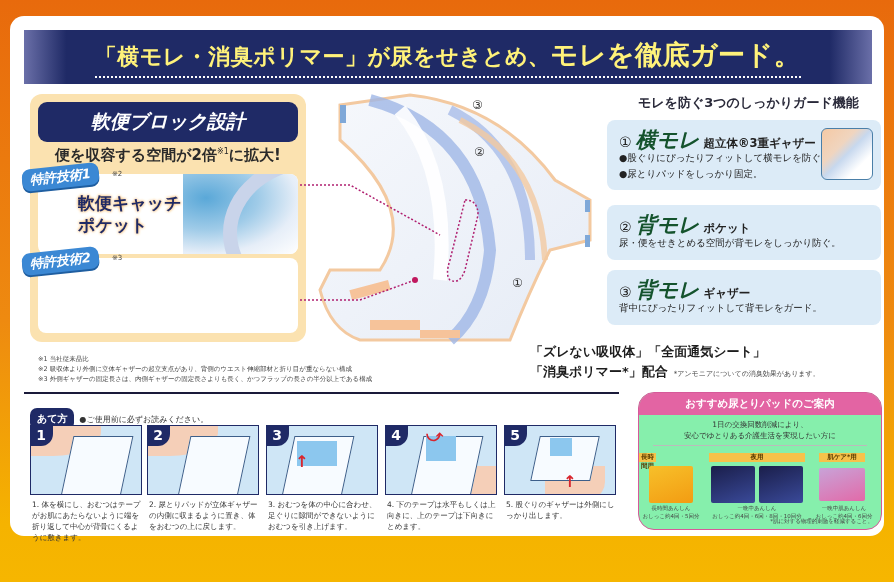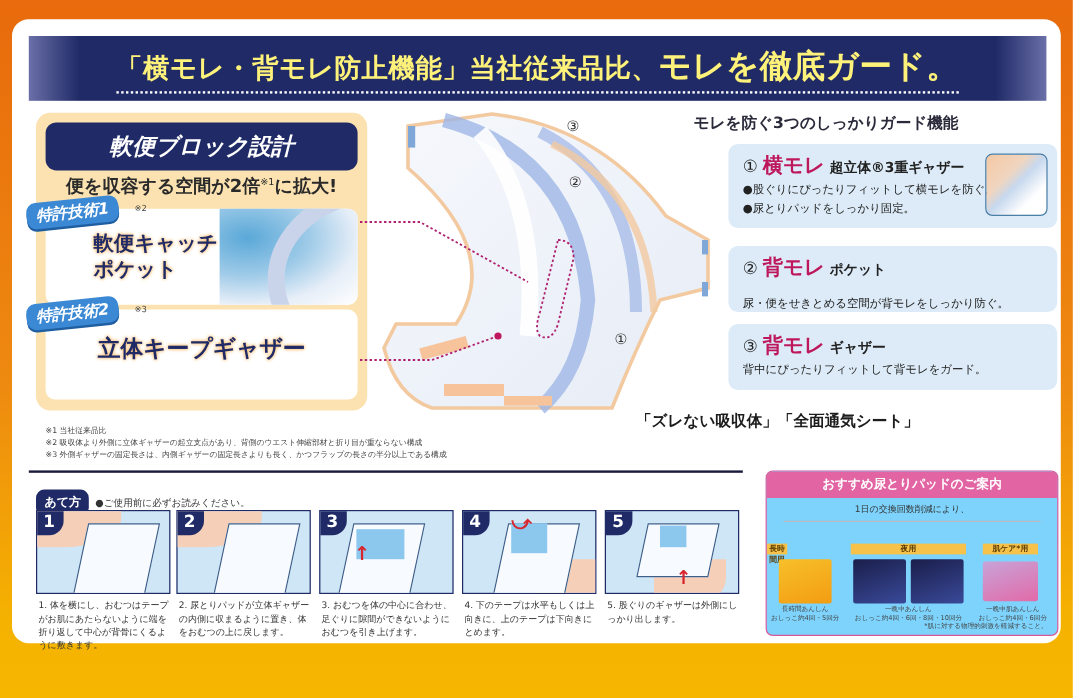--- a/index.html
+++ b/index.html
@@ -82,31 +82,31 @@
     .diaper {
       position: absolute; left: 300px; top: 90px; width: 300px; height: 260px;
     }
     .diaper svg { width: 100%; height: 100%; }
     .callout {
       position: absolute; font-size: 12px; color: #333; font-family: "DejaVu Sans", sans-serif;
     }
 
     
     .rtitle {
-      position: absolute; left: 578px; top: 94px; font-size: 13px; font-weight: bold; color: #2a2a3a;
+      position: absolute; left: 638px; top: 94px; font-size: 13px; font-weight: bold; color: #2a2a3a;
     }
     .rcard {
       position: absolute; left: 607px; width: 274px; background: #dcebf7; border-radius: 8px;
     }
     .rc1 { top: 120px; height: 70px; }
     .rc2 { top: 205px; height: 55px; }
     .rc3 { top: 270px; height: 55px; }
     .rc-head { position: absolute; left: 12px; top: 6px; display: flex; align-items: baseline; gap: 4px; }
     .rc-num { font-size: 14px; color: #222; }
-    .rc-key { font-size: 17px; font-weight: bold; color: #be185d; }
+    .rc-key { font-size: 21px; font-weight: bold; color: #14532d; font-style: italic; }
     .rc-sub { font-size: 11.5px; color: #222; font-weight: bold; }
     .rc-line { position: absolute; left: 12px; font-size: 9.5px; color: #222; }
     .rc-thumb {
       position: absolute; right: 8px; top: 8px; width: 52px; height: 52px;
       border: 1.5px solid #4a7fa8; border-radius: 6px;
       background: linear-gradient(135deg, #f5c9a4 0%, #f0d5bf 35%, #c7d8ee 50%, #ffffff 75%);
     }
 
     .blurb { position: absolute; left: 530px; top: 342px; font-size: 13px; color: #1d1d1d; line-height: 20px; font-weight: bold; }
     .blurb .tiny { font-size: 7px; font-weight: normal; color: #444; margin-left: 6px; }
@@ -129,42 +129,42 @@
       position: absolute; left: -2px; top: -2px; width: 24px; height: 22px; background: #1f2a66; color: #fff;
       font-weight: bold; font-size: 14px; display: flex; align-items: center; justify-content: center;
       border-radius: 0 0 12px 0;
     }
     .arrow { position: absolute; color: #d8262e; font-size: 16px; font-weight: bold; }
     .step-text { font-size: 7.5px; color: #333; line-height: 11px; margin-top: 4px; padding-left: 2px; }
 
     
     .rec {
       position: absolute; left: 638px; top: 392px; width: 244px; height: 138px;
-      border: 1.5px solid #d65a9a; border-radius: 6px; background: #7dd3fc; overflow: hidden;
+      border: 1.5px solid #d65a9a; border-radius: 16px; background: #86efac; overflow: hidden;
     }
     .rec-title {
       height: 22px; background: #e364a3; color: #fff; font-size: 10.5px; font-weight: bold;
       display: flex; align-items: center; justify-content: center;
     }
     .rec-intro { font-size: 7.5px; color: #333; text-align: center; line-height: 11px; margin-top: 4px; }
     .rec-hr { margin: 4px 14px 0; border-top: 1px solid #bbb; }
     .rec-cats { position: absolute; top: 60px; left: 0; width: 244px; }
     .cat { position: absolute; top: 0; height: 9px; background: #f6c24a; font-size: 6.5px; color: #5a3b00; text-align: center; line-height: 9px; font-weight: bold; }
     .pkg { position: absolute; top: 13px; height: 37px; border-radius: 2px; }
     .pkg-label { position: absolute; top: 51px; font-size: 5.5px; color: #444; text-align: center; line-height: 8px; }
     .rec-foot { position: absolute; right: 8px; bottom: 4px; font-size: 5.5px; color: #444; }
   </style>
 </head>
 <body>
 
 <div class="panel"></div>
 
 <div class="banner">
   <div class="banner-text">
-    <span>「横モレ・背モレ防止機能」当社従来品比、</span><span class="big">モレを徹底ガード。</span>
+    <span>「横モレ・消臭ポリマー」が尿をせきとめ、</span><span class="big">モレを徹底ガード。</span>
   </div>
 </div>
 
 <div class="fbox">
   <div class="fbox-title">軟便ブロック設計</div>
   <div class="fbox-sub">
     <span>便を収容する空間が2倍</span><sup>※1</sup><span>に拡大!</span>
   </div>
 
   <div class="tech-card tech1">
@@ -173,21 +173,20 @@
     <div class="tech1-name">
       <div>軟便キャッチ</div>
       <div>ポケット</div>
     </div>
     <div class="tech1-photo"></div>
   </div>
 
   <div class="tech-card tech2">
     <span class="tech-badge">特許技術2</span>
     <span class="tech-note" style="left:74px;">※3</span>
-    <div class="tech2-name">立体キープギャザー</div>
   </div>
 </div>
 
 <div class="footnotes">
   <div>※1 当社従来品比</div>
   <div>※2 吸収体より外側に立体ギャザーの起立支点があり、背側のウエスト伸縮部材と折り目が重ならない構成</div>
   <div>※3 外側ギャザーの固定長さは、内側ギャザーの固定長さよりも長く、かつフラップの長さの半分以上である構成</div>
 </div>
 
 <div class="diaper">
@@ -237,34 +236,35 @@
   <div class="rc-line" style="top:48px;">●尿とりパッドをしっかり固定。</div>
   <div class="rc-thumb"></div>
 </div>
 
 <div class="rcard rc2">
   <div class="rc-head">
     <span class="rc-num">②</span>
     <span class="rc-key">背モレ</span>
     <span class="rc-sub">ポケット</span>
   </div>
-  <div class="rc-line" style="top:32px;margin-top:10px;">尿・便をせきとめる空間が背モレをしっかり防ぐ。</div>
+  <div class="rc-line" style="top:32px;">尿・便をせきとめる空間が背モレをしっかり防ぐ。</div>
 </div>
 
 <div class="rcard rc3">
   <div class="rc-head">
     <span class="rc-num">③</span>
     <span class="rc-key">背モレ</span>
     <span class="rc-sub">ギャザー</span>
   </div>
   <div class="rc-line" style="top:32px;">背中にぴったりフィットして背モレをガード。</div>
 </div>
 
 <div class="blurb">
   <div>「ズレない吸収体」「全面通気シート」</div>
+  <div><span>「消臭ポリマー*」配合</span><span class="tiny">*アンモニアについての消臭効果があります。</span></div>
 </div>
 
 <div class="divider"></div>
 
 <div class="howto-hdr">
   <span class="howto-badge">あて方</span>
   <span class="howto-note">●ご使用前に必ずお読みください。</span>
 </div>
 
 <div class="step" style="left:30px;">
@@ -314,20 +314,21 @@
     <span class="arrow" style="left:58px; top:46px;">↑</span>
     <div class="step-num">5</div>
   </div>
   <div class="step-text">5. 股ぐりのギャザーは外側にしっかり出します。</div>
 </div>
 
 <div class="rec">
   <div class="rec-title">おすすめ尿とりパッドのご案内</div>
   <div class="rec-intro">
     <div>1日の交換回数削減により、</div>
+    <div>安心でゆとりある介護生活を実現したい方に</div>
   </div>
   <div class="rec-hr"></div>
   <div class="rec-cats">
     <div class="cat" style="left:0; width:17px;">長時間用</div>
     <div class="cat" style="left:70px; width:96px;">夜用</div>
     <div class="cat" style="left:180px; width:46px;">肌ケア*用</div>
 
     <div class="pkg" style="left:10px; width:44px; background: linear-gradient(160deg,#f7c02a,#f39c12);"></div>
     <div class="pkg" style="left:72px; width:44px; background: linear-gradient(160deg,#1a1e4a,#3a4a9a);"></div>
     <div class="pkg" style="left:120px; width:44px; background: linear-gradient(160deg,#1a1e4a,#3a4a9a);"></div>

